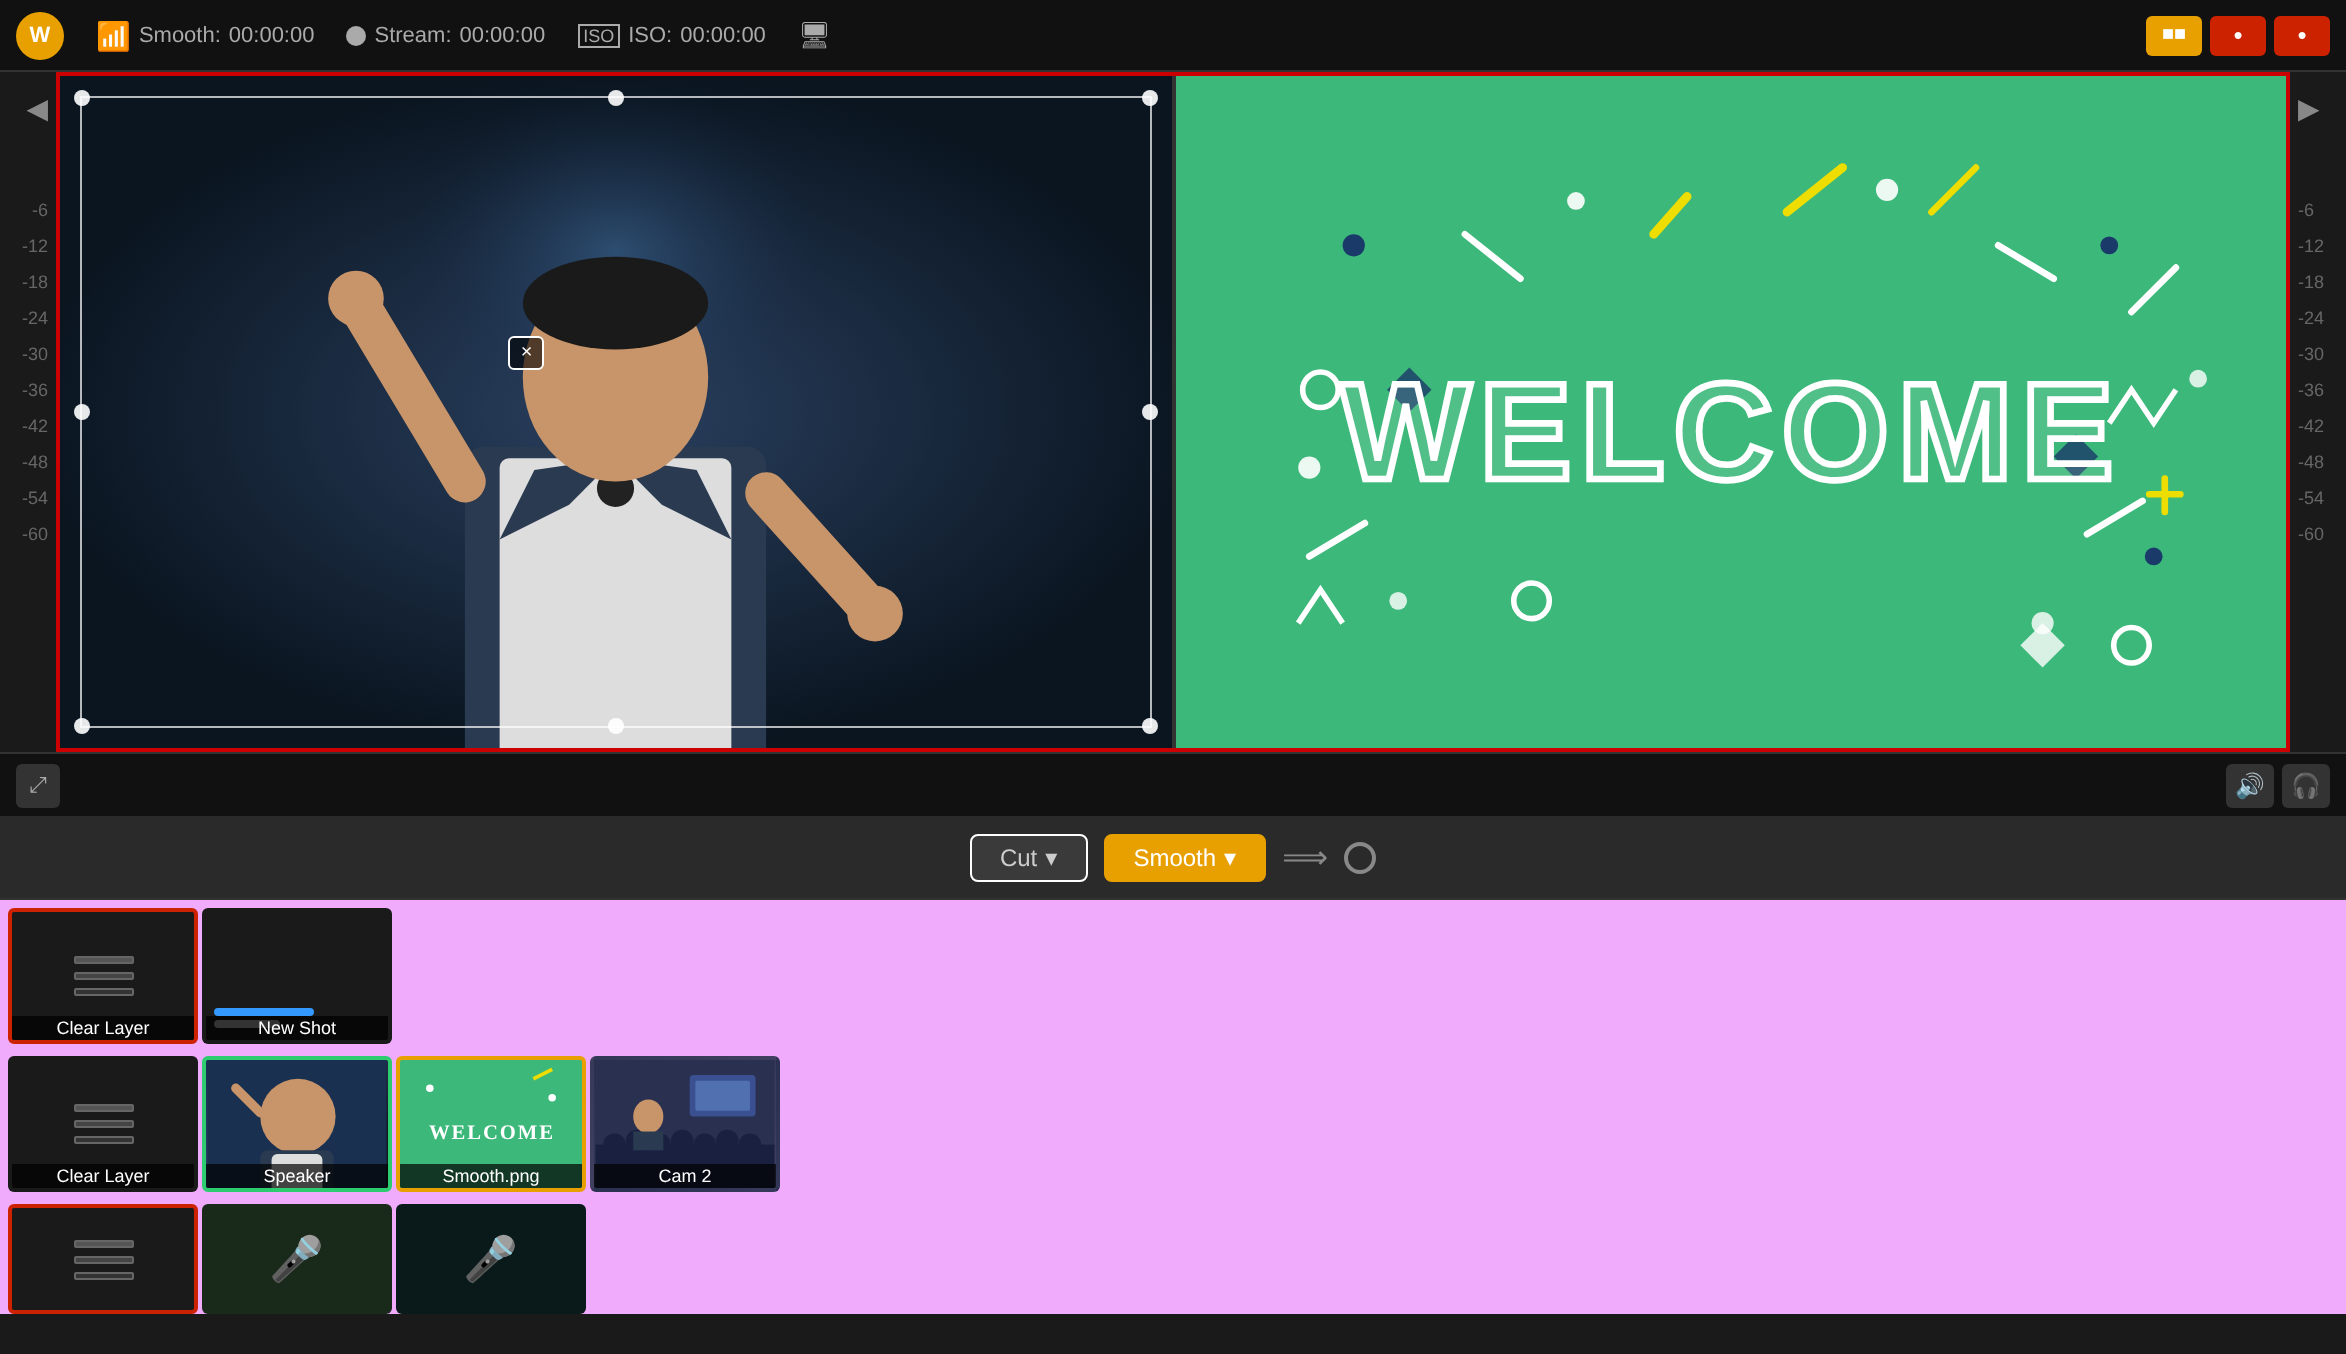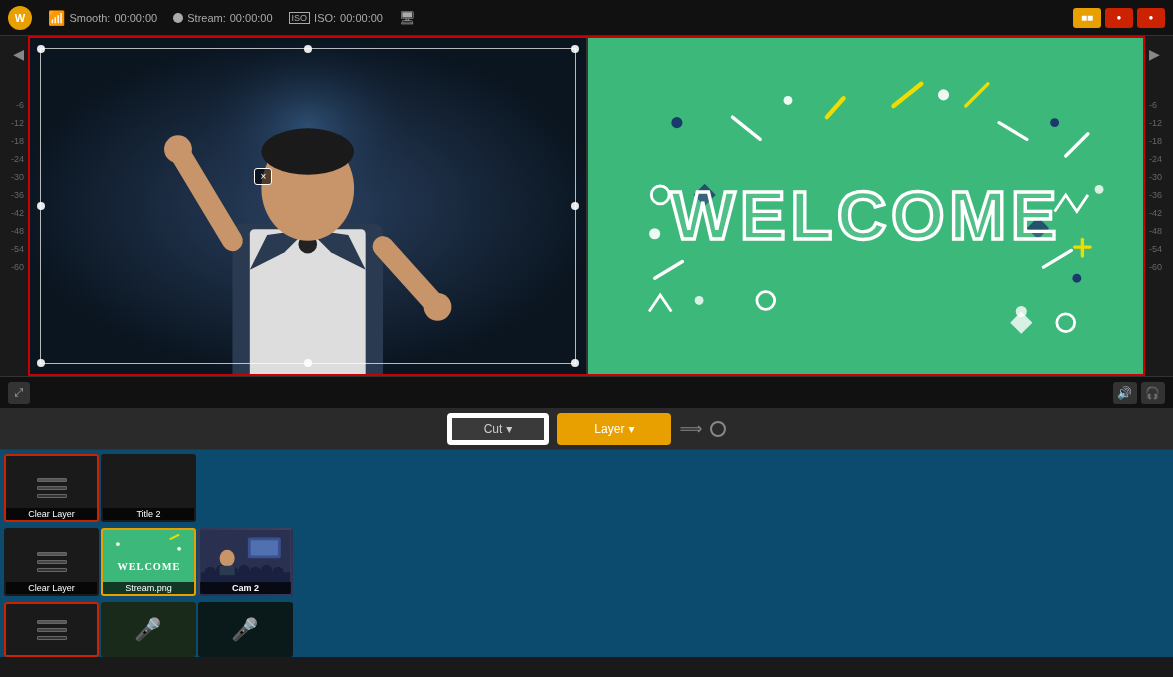--- a/index.html
+++ b/index.html
@@ -195,44 +195,44 @@
       height: 42px;
       background: #2a2a2a;
       display: flex;
       align-items: center;
       justify-content: center;
       gap: 8px;
       border-bottom: 1px solid #333;
     }
     .trans-btn {
       background: #3a3a3a;
-      border: 5px solid #ffffff;
+      border: 1px solid #ffffff;
       border-radius: 4px;
       color: #ccc;
-      padding: 4px 32px;
+      padding: 4px 14px;
       font-size: 12px;
       cursor: pointer;
       display: flex; align-items: center; gap: 4px;
     }
     .trans-btn-smooth {
       background: #e8a000;
       border-color: #e8a000;
       color: #fff;
     }
     .trans-arrow {
       color: #888; font-size: 16px;
     }
     .trans-circle {
       width: 16px; height: 16px; border-radius: 50%;
       border: 2px solid #888;
     }
 
     
     #thumbnails-area {
-      background: #0c4a6e;
+      background: #f0abfc;
       flex: 1;
       overflow: hidden;
     }
     .thumb-row {
       display: flex;
       gap: 2px;
       padding: 4px 4px 0 4px;
     }
     .thumb {
       width: 95px;
@@ -250,21 +250,21 @@
     .thumb-label {
       position: absolute;
       bottom: 0; left: 0; right: 0;
       background: rgba(0,0,0,0.7);
       color: #fff; font-size: 9px;
       padding: 1px 3px;
       text-align: center;
     }
     .thumb-bg-dark { background: #1a1a1a; }
     .thumb-bg-bokeh { background: radial-gradient(circle at 30% 50%, #2a6080 0%, #0a1520 70%); }
-    .thumb-bg-stage { background: linear-gradient(135deg, #2a3050 0%, #404060 100%); font-weight: bold; }
+    .thumb-bg-stage { background: linear-gradient(135deg, #2a3050 0%, #404060 100%); }
     
     .layer-icon {
       position: absolute;
       top: 50%; left: 50%; transform: translate(-50%, -50%);
       display: flex; flex-direction: column; align-items: center; gap: 2px;
     }
     .layer-icon span {
       width: 30px; height: 4px;
       border: 1.5px solid #666;
       border-radius: 1px;
@@ -479,70 +479,84 @@
     </div>
   </div>
 </div>
 
 <div id="transition-bar">
   <button class="trans-btn">
     <span>Cut</span>
     <span>▾</span>
   </button>
   <button class="trans-btn trans-btn-smooth">
-    <span>Layer</span>
+    <span>Smooth</span>
     <span>▾</span>
   </button>
   <span class="trans-arrow">⟹</span>
   <div class="trans-circle"></div>
 </div>
 
 <div id="thumbnails-area">
 
   <div class="thumb-row">
 
     <div class="thumb thumb-bg-dark thumb-active-red">
       <div class="layer-icon">
         <span style="background:#555;"></span>
         <span style="background:#444; margin-top:2px;"></span>
         <span style="background:#333; margin-top:2px;"></span>
       </div>
       <div class="thumb-label">Clear Layer</div>
     </div>
 
-
-
-    <div class="thumb thumb-bg-dark">
-      <div class="thumb-label">Title 2</div>
-    </div>
+    <div class="thumb thumb-bg-dark" style="background:#1a1a1a;">
+      <div class="new-shot-content">
+        <div class="ns-bar" style="width:60%;"></div>
+        <div class="ns-bar" style="width:40%; background:#aaa;"></div>
+      </div>
+      <div class="thumb-label">New Shot</div>
+    </div>
+
+
 
   </div>
 
   <div class="thumb-row" style="margin-top:2px;">
 
     <div class="thumb thumb-bg-dark">
       <div class="layer-icon">
         <span style="background:#555;"></span>
         <span style="background:#444; margin-top:2px;"></span>
         <span style="background:#333; margin-top:2px;"></span>
       </div>
       <div class="thumb-label">Clear Layer</div>
     </div>
 
+    <div class="thumb thumb-active-green" style="background: linear-gradient(135deg, #1a3050 0%, #2a4060 40%, #151a25 80%);">
+      <svg width="100%" height="100%" viewBox="0 0 95 68">
+        <rect width="95" height="68" fill="#1a3050"></rect>
+        <ellipse cx="48" cy="30" rx="20" ry="20" fill="#c8956a"></ellipse>
+        <rect x="28" y="48" width="39" height="25" rx="4" fill="#2a3a50"></rect>
+        <rect x="34" y="50" width="27" height="23" rx="3" fill="#ddd"></rect>
+        <line x1="28" y1="28" x2="15" y2="15" stroke="#c8956a" stroke-width="5" stroke-linecap="round"></line>
+      </svg>
+      <div class="thumb-label">Speaker</div>
+    </div>
 
 
     <div class="thumb thumb-active-yellow" style="background:#3cb87a;">
       <svg width="100%" height="100%" viewBox="0 0 95 68">
         <rect width="95" height="68" fill="#3cb87a"></rect>
         <text x="48" y="42" text-anchor="middle" font-size="11" font-weight="bold" font-family="Arial Black" fill="#fff" letter-spacing="1">WELCOME</text>
         <circle cx="15" cy="15" r="2" fill="#fff"></circle>
         <circle cx="80" cy="20" r="2" fill="#fff"></circle>
         <line x1="70" y1="10" x2="80" y2="5" stroke="#eedd00" stroke-width="2"></line>
       </svg>
-      <div class="thumb-label">Stream.png</div>
+      <div class="thumb-label">Smooth.png</div>
     </div>
 
     <div class="thumb thumb-bg-stage">
       <svg width="100%" height="100%" viewBox="0 0 95 68">
         <rect width="95" height="68" fill="#2a3050"></rect>
 
         <rect x="0" y="45" width="95" height="23" fill="#1a2040"></rect>
         <circle cx="10" cy="45" r="6" fill="#1a2040"></circle>
         <circle cx="22" cy="43" r="6" fill="#1a2040"></circle>
         <circle cx="34" cy="45" r="6" fill="#1a2040"></circle>

